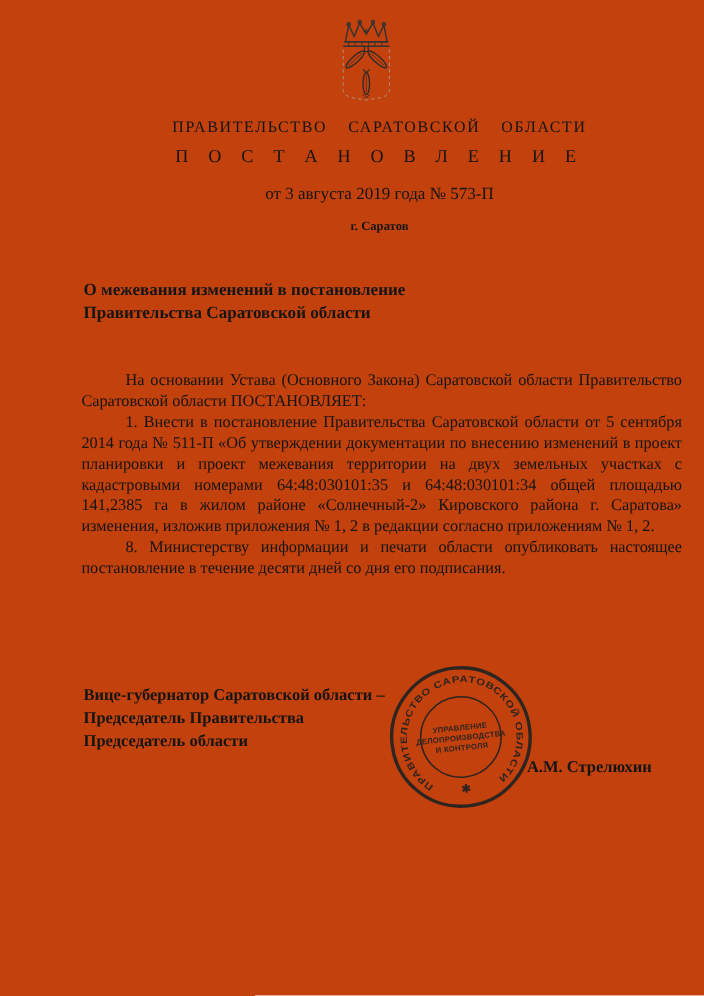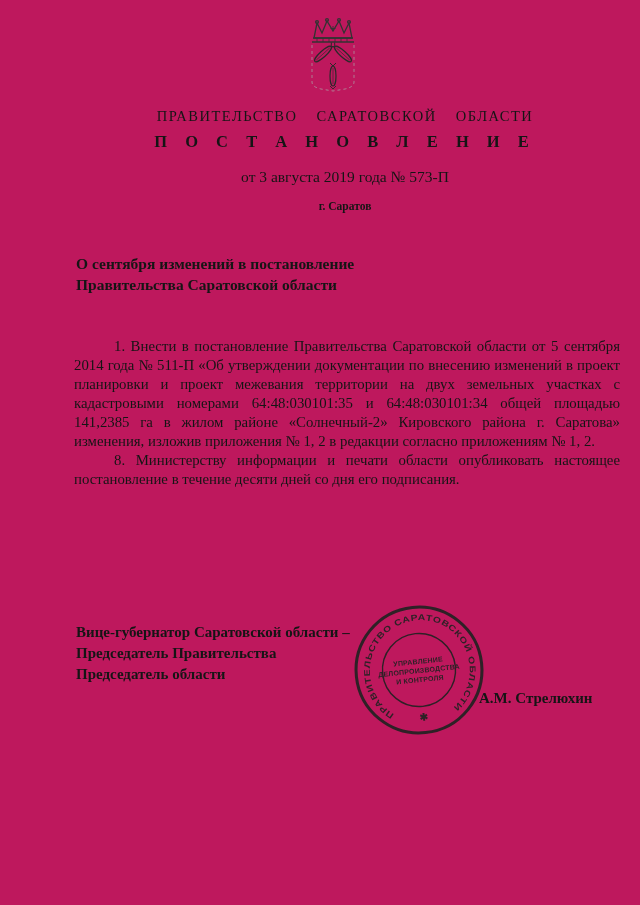--- a/index.html
+++ b/index.html
@@ -1,27 +1,27 @@
 <!DOCTYPE html>
 <html><head>
 <meta charset="utf-8">
 <style>
   html,body{margin:0;padding:0;background:#ffffff;}
   .page{
     position:relative;
     width:640px;height:905px;
-    background:#be185d;
+    background:#c2410c;
     font-family:"Liberation Serif", serif;
     color:#151515;
     overflow:hidden;
   }
   .emblem{position:absolute;left:299px;top:12px;width:68px;height:80px;}
   .centered{position:absolute;left:50px;width:590px;text-align:center;}
   .org-name{top:108px;font-size:14.5px;letter-spacing:1.5px;word-spacing:14px;}
-  .doc-type{top:132px;font-size:16.5px;font-weight:bold;letter-spacing:7px;}
+  .doc-type{top:132px;font-size:16.5px;font-weight:normal;letter-spacing:7px;}
   .date-line{top:168px;font-size:15.5px;}
   .city{top:200px;font-size:11.5px;font-weight:bold;}
   .title{
     position:absolute;left:76px;top:253px;width:420px;
     font-size:15.5px;font-weight:bold;line-height:21px;
   }
   .body-text{
     position:absolute;left:74px;top:337px;width:546px;
     font-size:14.8px;line-height:19px;
     text-align:justify;
@@ -81,25 +81,26 @@
       </g>
     </svg>
   </div>
 
   <div class="centered org-name">ПРАВИТЕЛЬСТВО САРАТОВСКОЙ ОБЛАСТИ</div>
   <div class="centered doc-type">П О С Т А Н О В Л Е Н И Е</div>
   <div class="centered date-line">от 3 августа 2019 года № 573-П</div>
   <div class="centered city">г. Саратов</div>
 
   <div class="title">
-    <div>О сентября изменений в постановление</div>
+    <div>О межевания изменений в постановление</div>
     <div>Правительства Саратовской области</div>
   </div>
 
   <div class="body-text">
+    <p>На основании Устава (Основного Закона) Саратовской области Правительство Саратовской области ПОСТАНОВЛЯЕТ:</p>
     <p>1. Внести в постановление Правительства Саратовской области от 5 сентября 2014 года № 511-П «Об утверждении документации по внесению изменений в проект планировки и проект межевания территории на двух земельных участках с кадастровыми номерами 64:48:030101:35 и 64:48:030101:34 общей площадью 141,2385 га в жилом районе «Солнечный-2» Кировского района г. Саратова» изменения, изложив приложения № 1, 2 в редакции согласно приложениям № 1, 2.</p>
     <p>8. Министерству информации и печати области опубликовать настоящее постановление в течение десяти дней со дня его подписания.</p>
   </div>
 
   <div class="sig-block">
     <div>Вице-губернатор Саратовской области –</div>
     <div>Председатель Правительства</div>
     <div>Председатель области</div>
   </div>
   <div class="sig-name">А.М. Стрелюхин</div>

